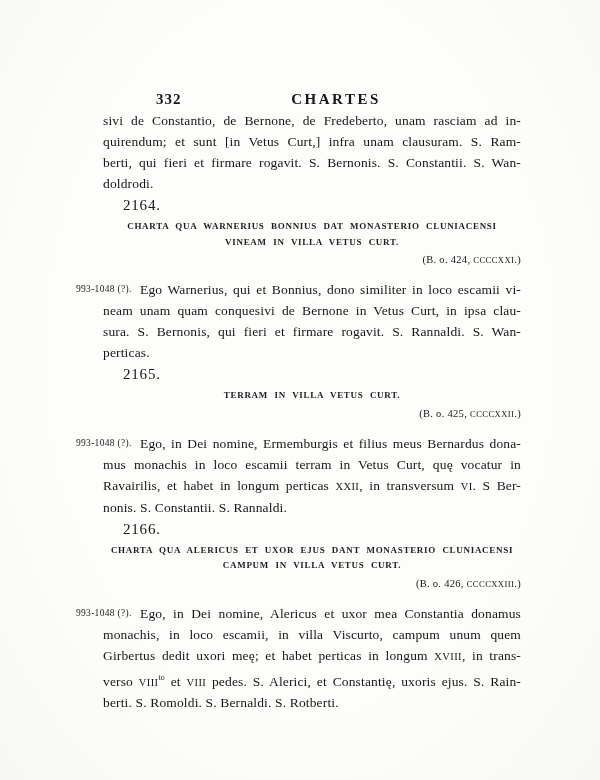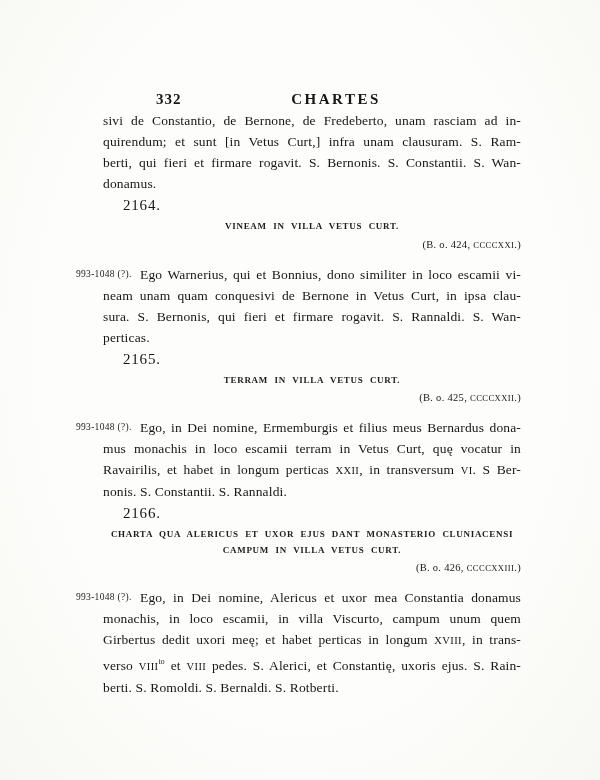--- a/index.html
+++ b/index.html
@@ -65,26 +65,27 @@
     <span class="pagenum">332</span>
     <span class="runhead">CHARTES</span>
   </div>
 
   <div class="textblock">
 
     <div>
       <div class="line j"><span>sivi de Constantio, de Bernone, de Fredeberto, unam rasciam ad in-</span></div>
       <div class="line j"><span>quirendum; et sunt [in Vetus Curt,] infra unam clausuram. S. Ram-</span></div>
       <div class="line j"><span>berti, qui fieri et firmare rogavit. S. Bernonis. S. Constantii. S. Wan-</span></div>
-      <div class="line"><span>donamus.</span></div>
+      <div class="line"><span>doldrodi.</span></div>
     </div>
 
     <div>
       <div class="sec-num">2164.</div>
       <div class="sec-title">
+        <div>CHARTA QUA WARNERIUS BONNIUS DAT MONASTERIO CLUNIACENSI</div>
         <div>VINEAM IN VILLA VETUS CURT.</div>
       </div>
       <div class="sec-ref"><span>(B. o. 424, </span><span class="sc">ccccxxi</span><span>.)</span></div>
       <div class="sec-body">
         <span class="mdate">993-1048 (?).</span>
         <div class="line j indent"><span>Ego Warnerius, qui et Bonnius, dono similiter in loco escamii vi-</span></div>
         <div class="line j"><span>neam unam quam conquesivi de Bernone in Vetus Curt, in ipsa clau-</span></div>
         <div class="line j"><span>sura. S. Bernonis, qui fieri et firmare rogavit. S. Rannaldi. S. Wan-</span></div>
         <div class="line"><span>perticas.</span></div>
       </div>

